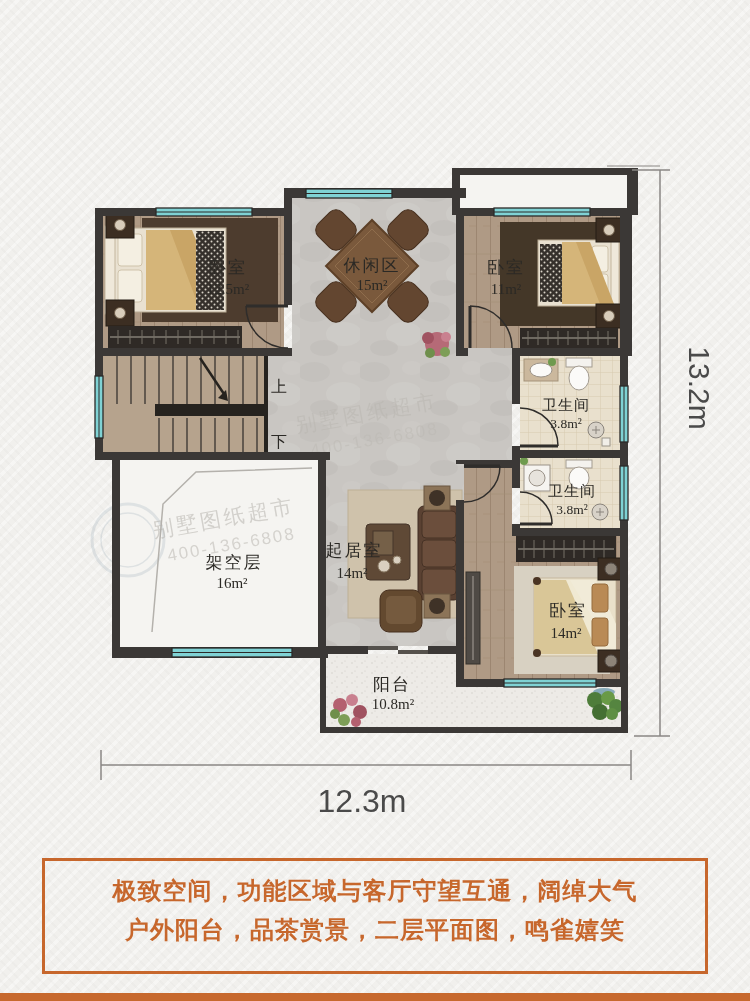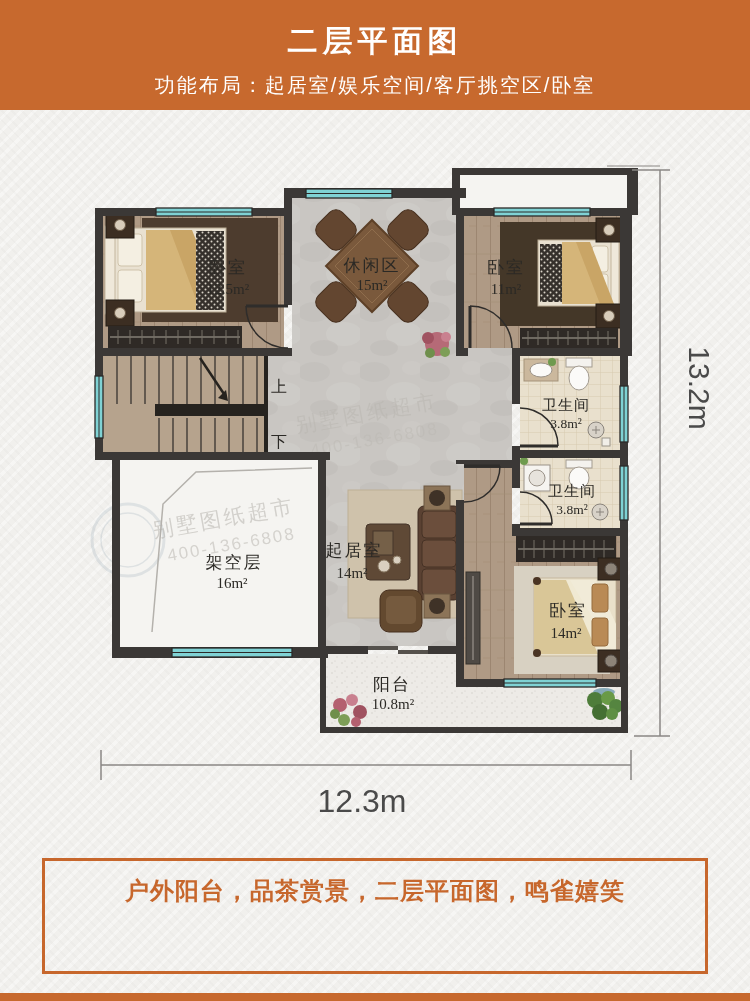--- a/index.html
+++ b/index.html
@@ -23,24 +23,20 @@
   .wmB{font-family:"Liberation Sans",sans-serif;font-size:17px;fill:#bbb8b2;letter-spacing:2px;text-anchor:middle;}
   .note{position:absolute;left:42px;top:858px;width:660px;height:100px;border:3px solid #c7672c;
     text-align:center;color:#c7672c;font-weight:bold;font-size:24px;line-height:39px;letter-spacing:1px;padding-top:10px;box-sizing:content-box;}
   .band{position:absolute;left:0;top:993px;width:750px;height:8px;background:#c7692e;}
 </style>
 </head>
 <body>
 
 <div class="page">
 
-  <header class="banner">
-    <div class="title">二层平面图</div>
-    <div class="subtitle">功能布局：起居室/娱乐空间/客厅挑空区/卧室</div>
-  </header>
 
   <svg class="plan" width="750" height="740" viewBox="0 110 750 740" xmlns="http://www.w3.org/2000/svg">
     <defs>
       <pattern id="wood" width="14" height="48" patternUnits="userSpaceOnUse">
         <rect width="14" height="48" fill="#af9a85"></rect>
         <line x1="0.5" y1="0" x2="0.5" y2="48" stroke="#9c8671" stroke-width="1"></line>
         <line x1="0.5" y1="14" x2="14" y2="14" stroke="#a59079" stroke-width="0.8"></line>
         <line x1="7" y1="34" x2="14" y2="34" stroke="#a28d76" stroke-width="0.6"></line>
       </pattern>
       <pattern id="conc" width="60" height="60" patternUnits="userSpaceOnUse">
@@ -332,17 +328,18 @@
     </g>
     <g stroke="#8a8784" stroke-width="1.5">
       <line x1="101" y1="765" x2="631" y2="765"></line>
       <line x1="101" y1="750" x2="101" y2="780"></line>
       <line x1="631" y1="750" x2="631" y2="780"></line>
       <text class="dim" x="362" y="812" stroke="none" style="font-size:32px;">12.3m</text>
     </g>
   </svg>
 
   <div class="note">
+    <div>极致空间，功能区域与客厅守望互通，阔绰大气</div>
     <div>户外阳台，品茶赏景，二层平面图，鸣雀嬉笑</div>
   </div>
 
   <div class="band"></div>
 </div>
 
 </body></html>

